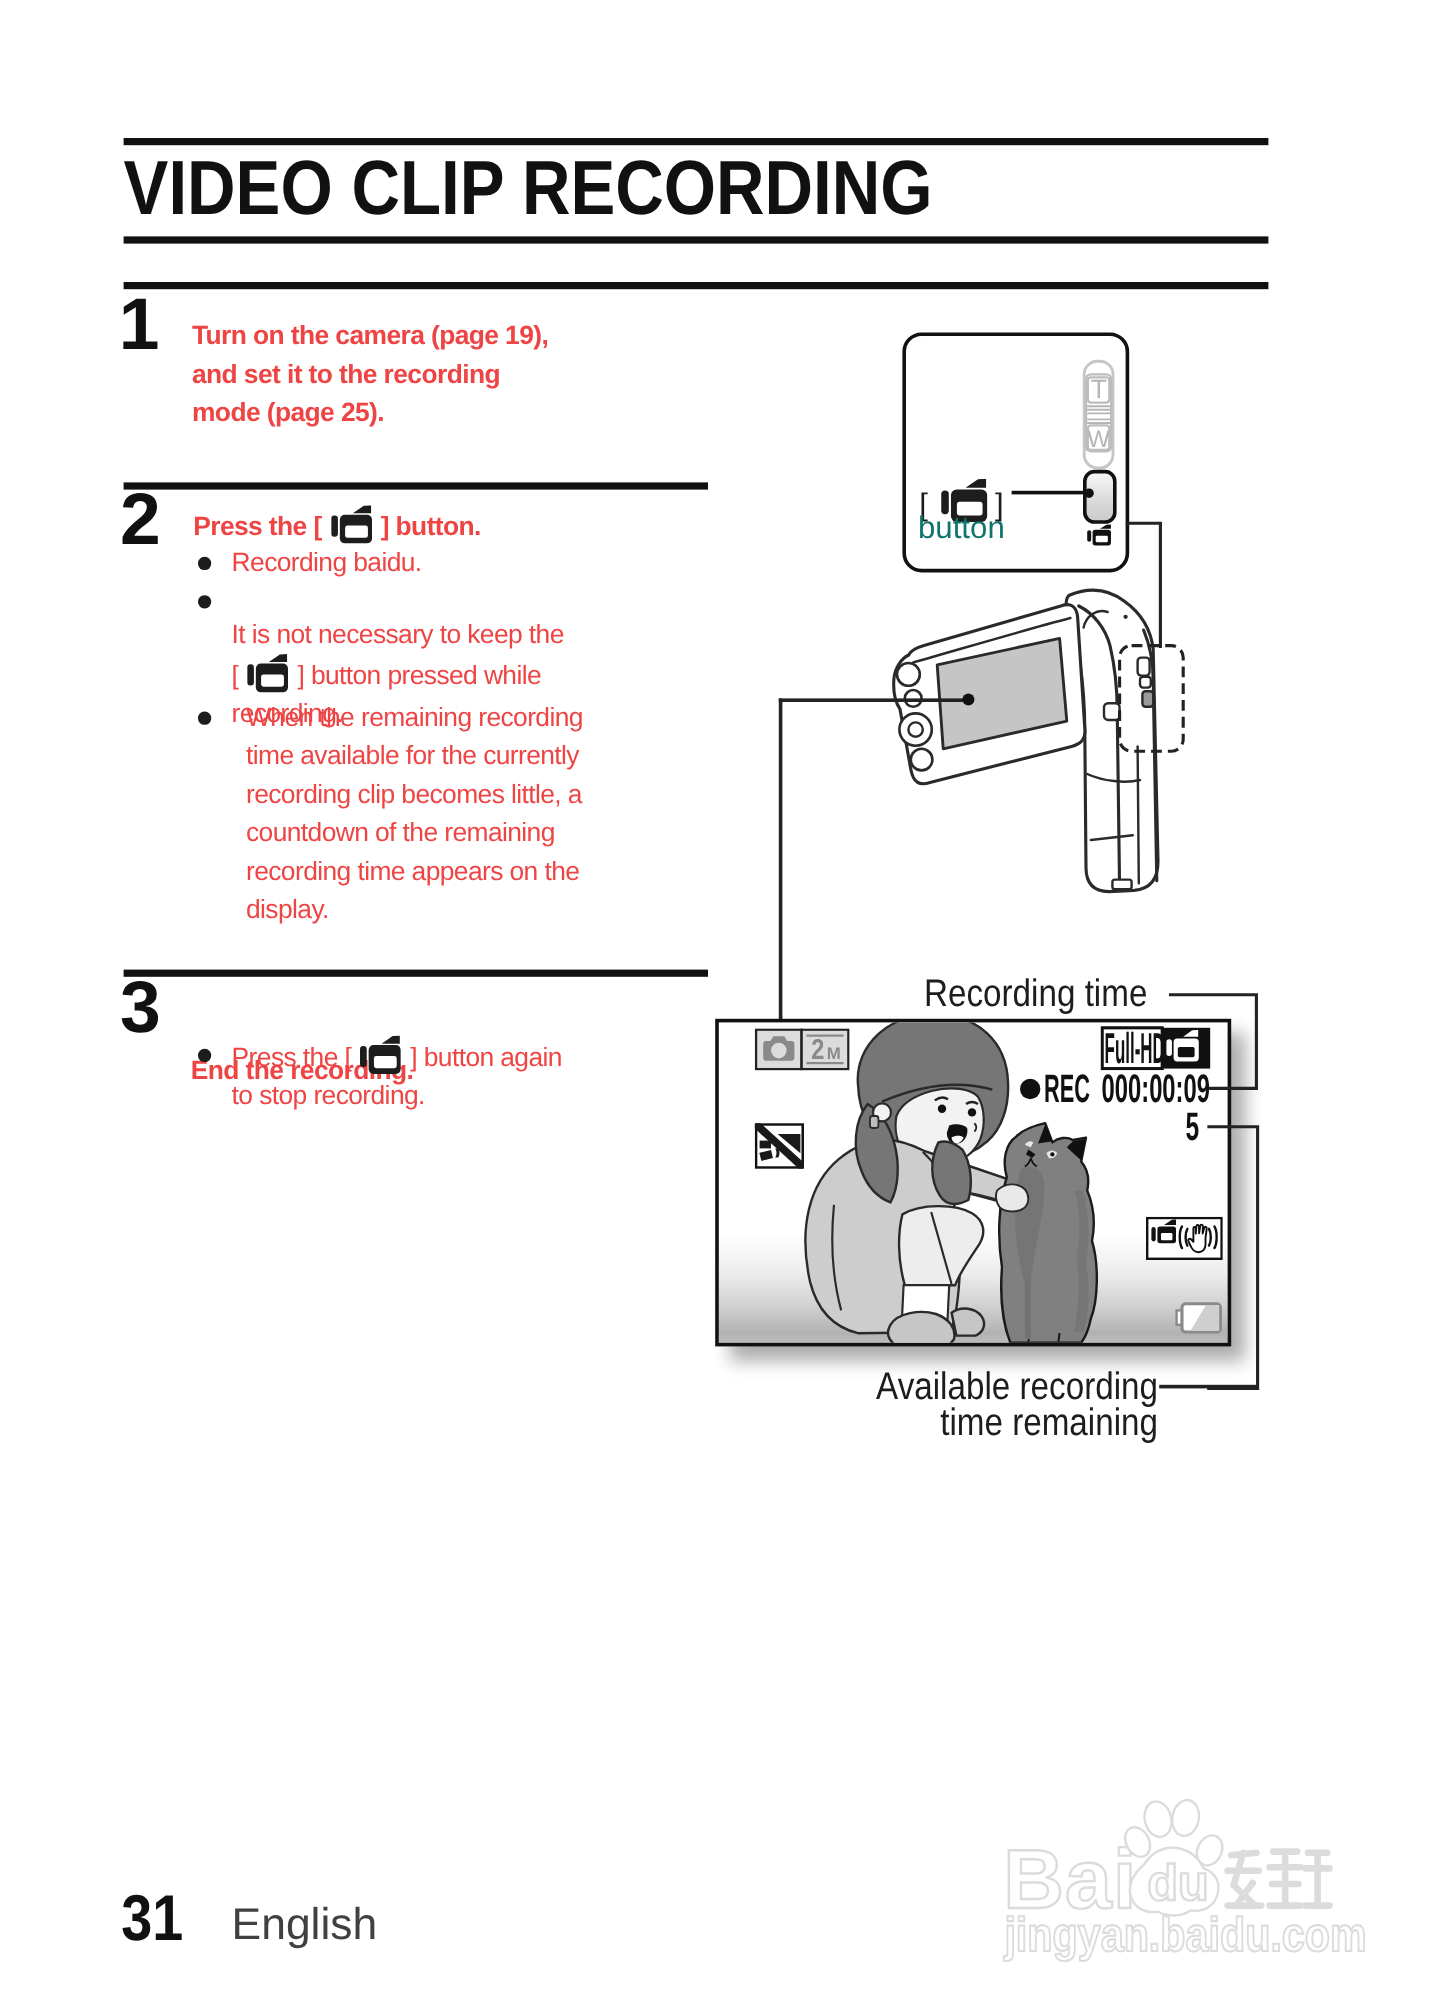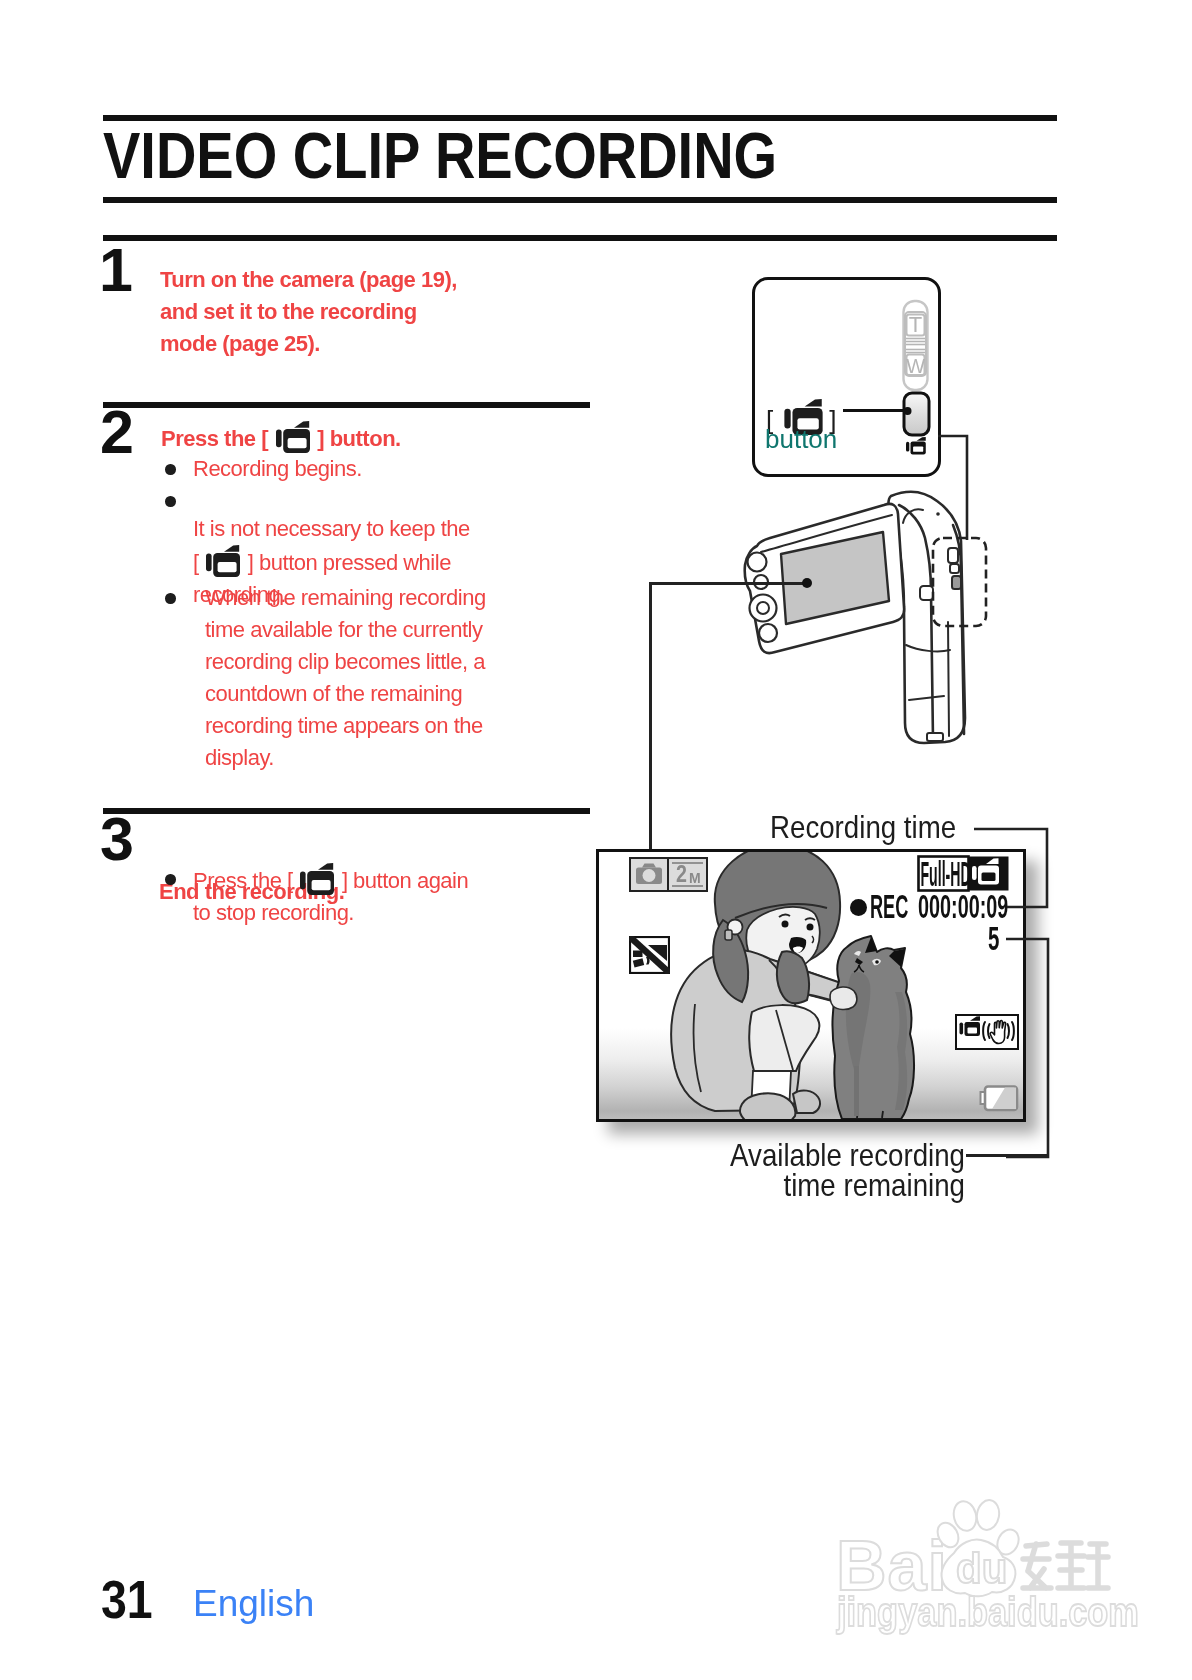--- a/index.html
+++ b/index.html
@@ -30,21 +30,21 @@
 <div class="abs body b" style="left:161px;top:421px;">Press the [ <svg class="ci" width="34" height="32" viewBox="0 0 34 32">
       <g fill="#1d1d1d">
         <rect x="0" y="8.6" width="5.6" height="17.6" rx="2.7"></rect>
         <rect x="7.2" y="7.9" width="26.8" height="24.1" rx="4.2"></rect>
         <polygon points="18,6.7 27.2,0.4 33.2,0 33.2,6.7"></polygon>
       </g>
       <rect x="11.6" y="17" width="19" height="10.2" rx="2" fill="#fff"></rect>
     </svg> ] button.</div>
 <div class="abs body" style="left:165px;top:453px;width:420px;">
 <span class="abs" style="left:0;top:11px;width:10.5px;height:10.5px;border-radius:50%;background:#1d1d1d;"></span>
-    <span class="abs" style="left:28px;top:0;">Recording begins.</span>
+    <span class="abs" style="left:28px;top:0;">Recording baidu.</span>
 </div>
 <div class="abs body" style="left:165px;top:485px;">
 <span class="abs" style="left:0;top:11px;width:10.5px;height:10.5px;border-radius:50%;background:#1d1d1d;"></span>
 <div class="abs" style="left:28px;top:0;white-space:nowrap;margin-top:28px;">It is not necessary to keep the<br>[ <svg class="ci" width="34" height="32" viewBox="0 0 34 32">
         <g fill="#1d1d1d">
           <rect x="0" y="8.6" width="5.6" height="17.6" rx="2.7"></rect>
           <rect x="7.2" y="7.9" width="26.8" height="24.1" rx="4.2"></rect>
           <polygon points="18,6.7 27.2,0.4 33.2,0 33.2,6.7"></polygon>
         </g>
         <rect x="11.6" y="17" width="19" height="10.2" rx="2" fill="#fff"></rect>
@@ -303,13 +303,13 @@
     <text x="126" y="87" font-family="Liberation Sans" font-weight="bold" font-size="42">du</text>
   </g>
   <g stroke="#dcdcdc" stroke-width="5.5" fill="none" stroke-linecap="round">
     <path d="M 196,50 L 217,48 M 193,63 L 219,63 M 206,48 L 198,75 M 193,92 L 221,92 M 198,75 L 216,92 M 214,73 L 200,92"></path>
     <path d="M 231,47 L 251,47 M 228,60 L 254,60 M 241,47 L 241,92 M 230,74 L 252,74 M 228,92 L 254,92 M 260,48 L 276,48 M 258,61 L 278,61 M 268,48 L 268,92 M 258,92 L 278,92"></path>
   </g>
   <text x="0" y="0" font-family="Liberation Sans" font-weight="bold" font-size="40" fill="#fff" stroke="#dcdcdc" stroke-width="1.8" transform="translate(7,130) scale(0.86,1)">jingyan.baidu.com</text>
 </svg>
 
 <div class="abs b" style="left:101px;top:1572px;font-size:54px;line-height:54px;color:#111;transform:scaleX(0.86);transform-origin:0 0;">31</div>
-<div class="abs" style="left:193px;top:1584px;font-size:37px;line-height:40px;color:#3b82f6;">English</div>
+<div class="abs" style="left:193px;top:1584px;font-size:37px;line-height:40px;color:#404040;">English</div>
 
 </body></html>

